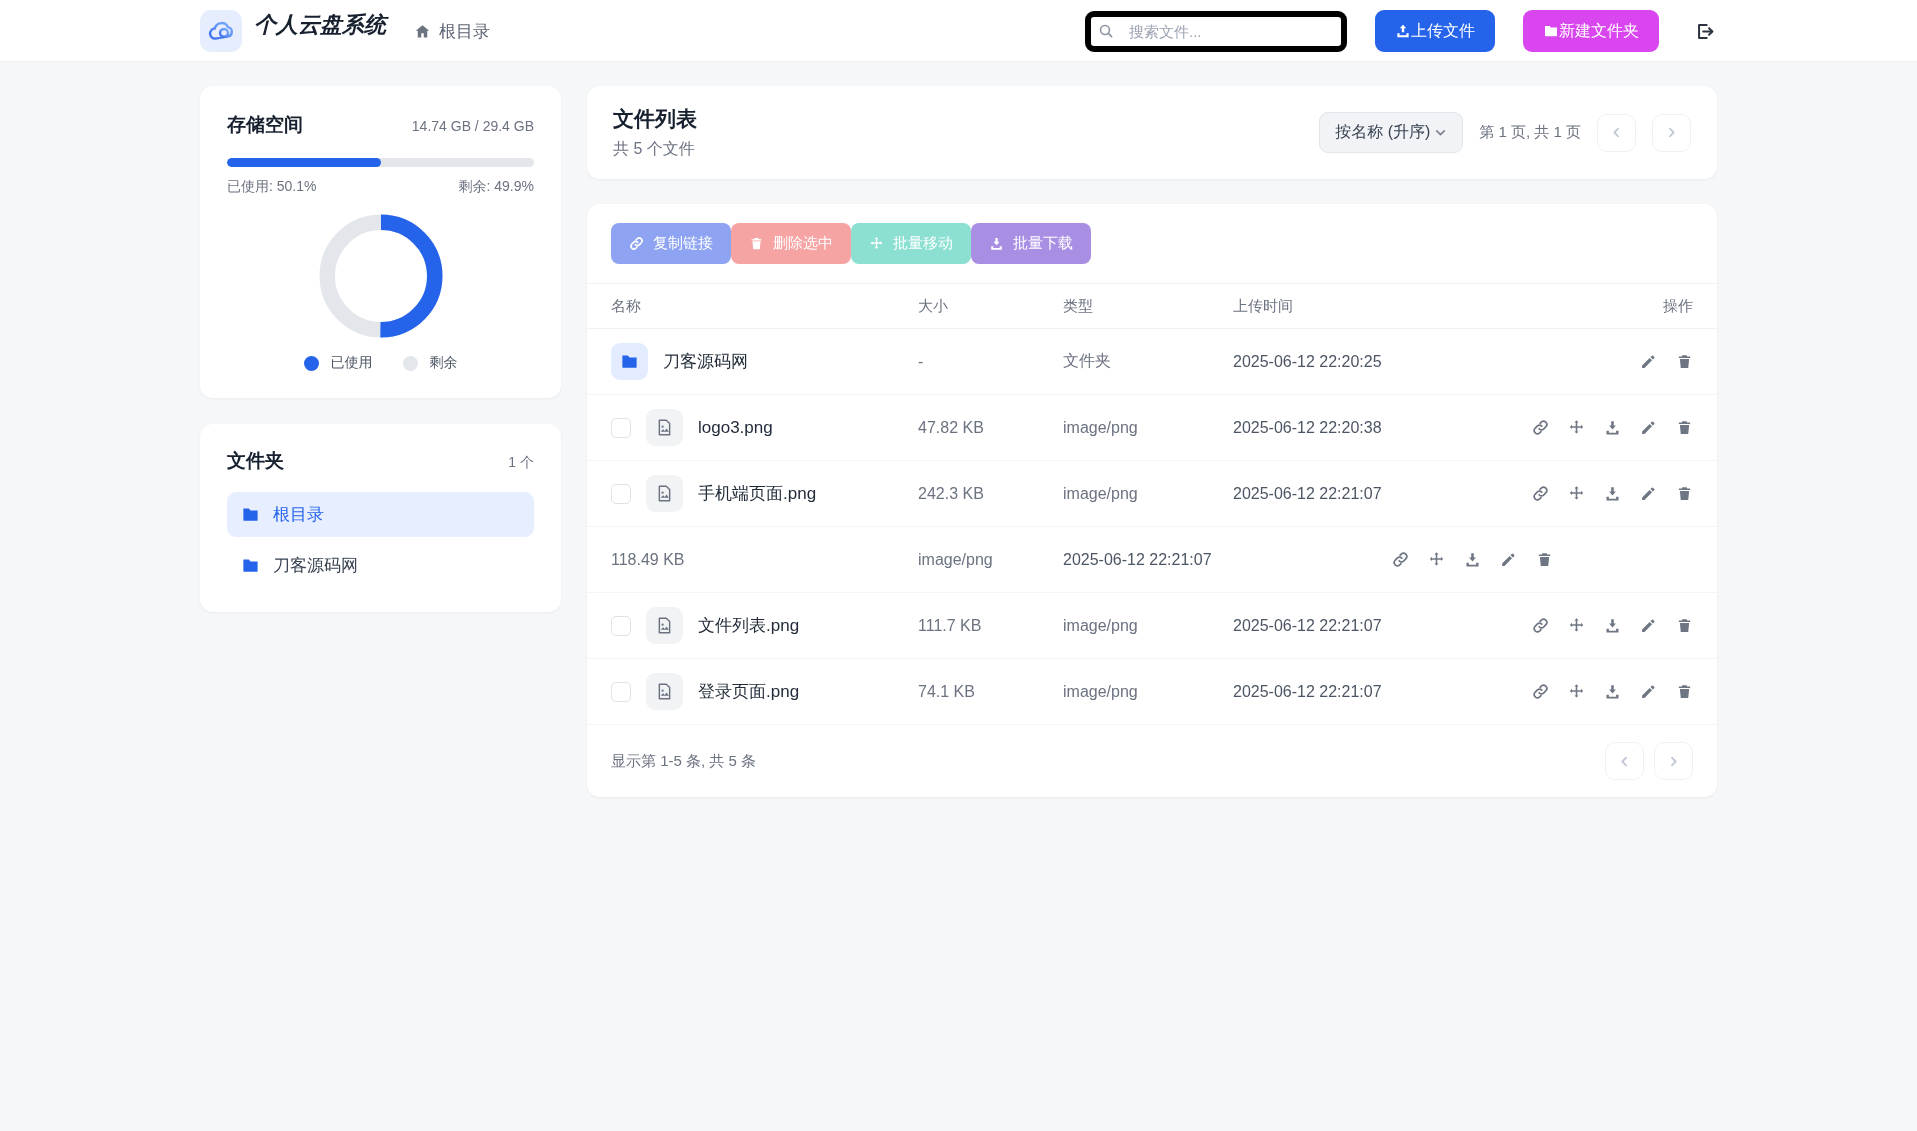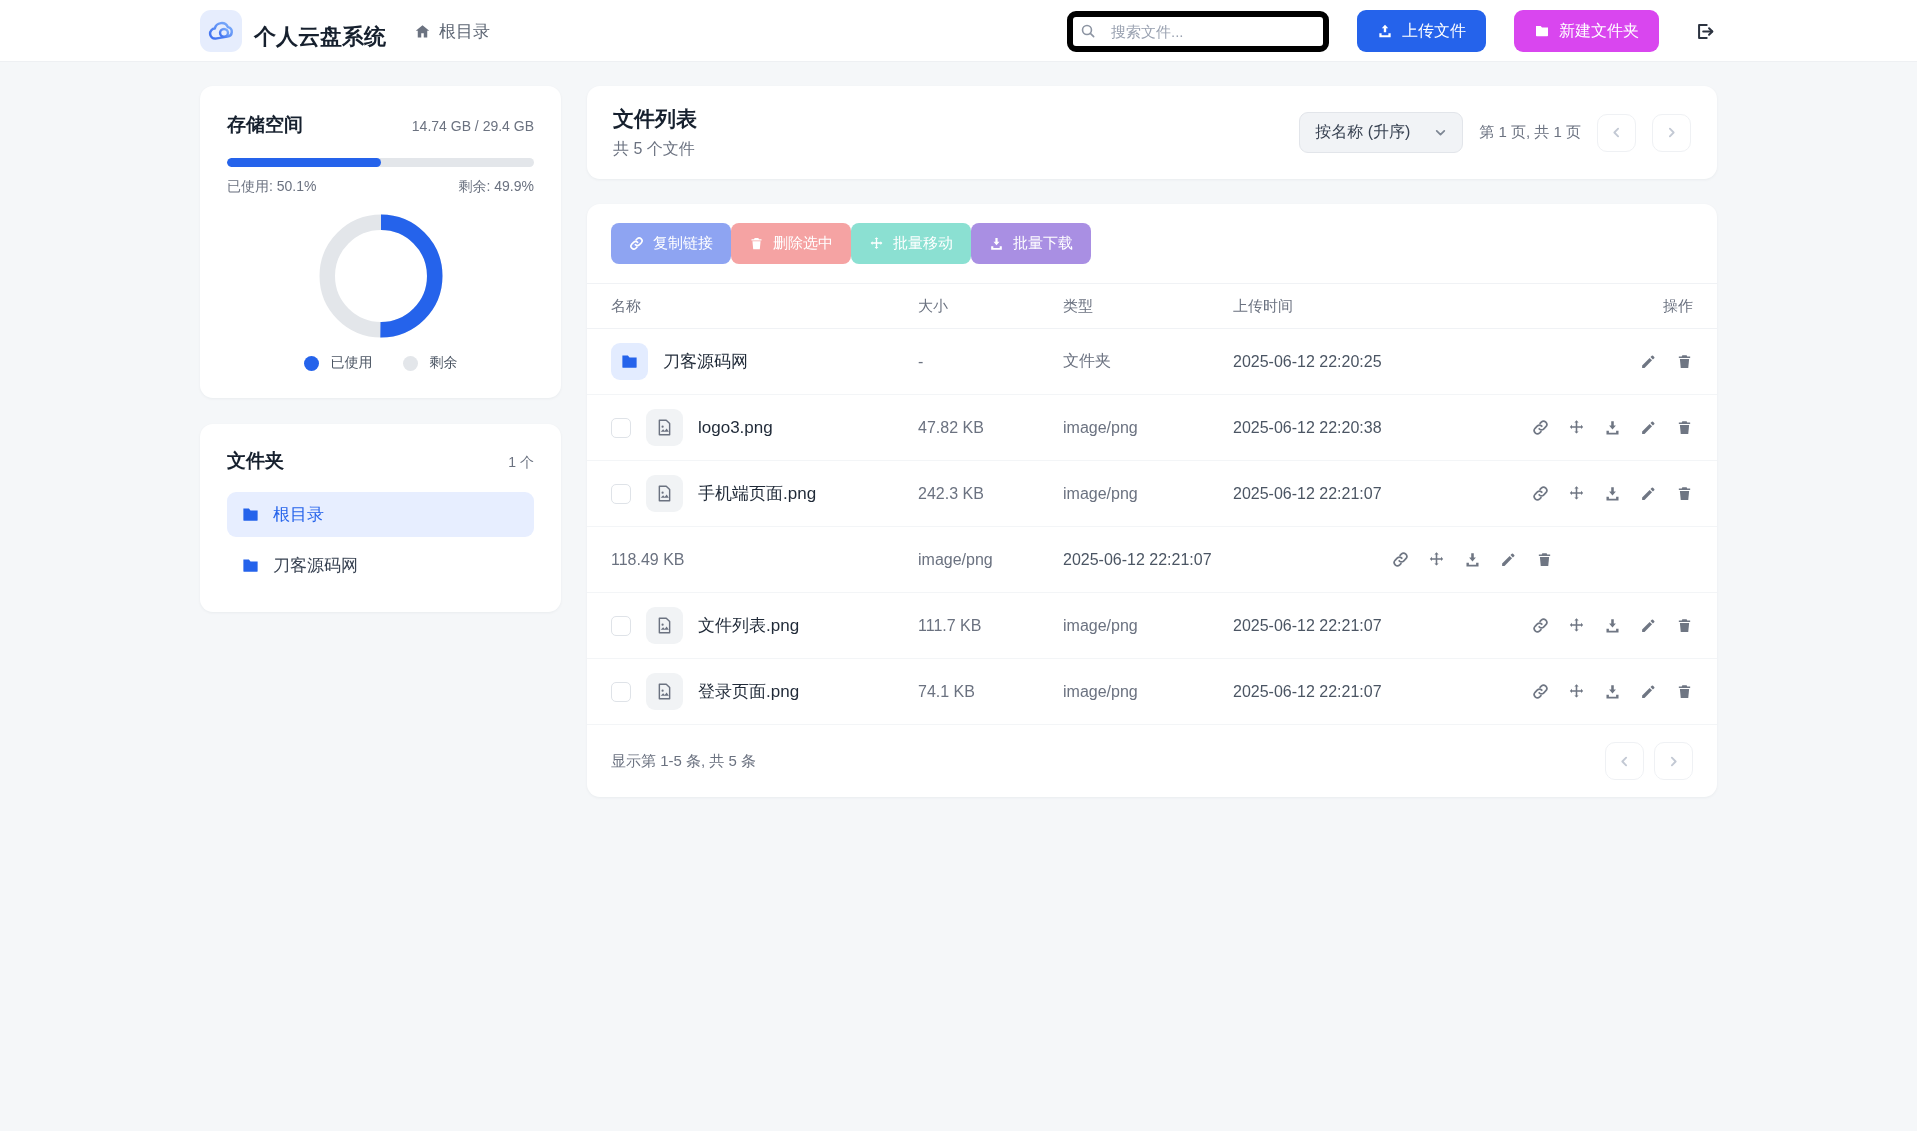--- a/index.html
+++ b/index.html
@@ -9,32 +9,32 @@
     background:#f5f7f9;
     color:#1f2937;
     min-height:1131px;
     font-size:15px;
   }
   .container { max-width:1517px; margin:0 auto; }
 
   
   .navbar { background:#ffffff; border-bottom:1px solid #eef0f3; height:62px; }
   .navbar .container { display:flex; align-items:center; height:62px; gap:28px; }
-  .brand { display:flex; align-items:flex-end; gap:12px; }
+  .brand { display:flex; align-items:flex-start; gap:12px;font-style:italic; }
   .logo-box { width:42px; height:42px; border-radius:11px; background:#e6edfd; display:flex; align-items:center; justify-content:center; }
   .logo-box svg { width:28px; height:28px; }
   .brand-title { font-size:22px; font-weight:bold; color:#16202e; }
   .breadcrumb { display:flex; align-items:center; gap:8px; color:#5b6472; font-size:17px; }
   .breadcrumb svg { width:17px; height:17px; color:#6b7280; }
   .nav-spacer { flex:1; }
   .search-wrap { position:relative; width:262px; }
   .search-wrap svg { position:absolute; left:13px; top:12px; width:16px; height:16px; color:#8d95a3; }
   .search-input { width:100%; height:41px; border:6px solid #000000; border-radius:9px; padding:0 12px 0 38px; font-size:15px; color:#374151; outline:none; font-family:inherit; }
   .search-input::placeholder { color:#9aa2b1; }
-  .btn { display:inline-flex; align-items:center; gap:9px; border:none; border-radius:9px; height:42px; padding:0 20px; font-size:16px; color:#fff; cursor:pointer; font-family:inherit; }
+  .btn { display:inline-flex; align-items:center; border:none; border-radius:9px; height:42px; padding:0 20px; font-size:16px; color:#fff; cursor:pointer; font-family:inherit; }
   .btn svg { width:16px; height:16px; }
   .btn-upload { background:#2563eb; }
   .btn-newfolder { background:#d946ef; }
   .logout { width:26px; height:26px; color:#2c3340; display:flex; align-items:center; justify-content:center; cursor:pointer; margin-left:4px; }
   .logout svg { width:21px; height:21px; }
 
   
   .page { padding:24px 0 40px; }
   .page .container { display:grid; grid-template-columns:361px 1fr; gap:26px; align-items:start; }
   .card { background:#fff; border-radius:13px; box-shadow:0 1px 3px rgba(20,30,60,.05); }
@@ -59,21 +59,21 @@
   .folder-item { display:flex; align-items:center; gap:13px; height:45px; border-radius:9px; padding:0 14px; font-size:17px; color:#374151; cursor:pointer; }
   .folder-item .icon { display:flex; }
   .folder-item svg { width:19px; height:19px; color:#2563eb; }
   .folder-item.active { background:#e7eeff; color:#2563eb; }
 
   
   .list-head-card { padding:19px 26px; display:flex; align-items:center; justify-content:space-between; }
   .list-title { font-size:21px; font-weight:bold; color:#16202e; }
   .list-sub { margin-top:6px; color:#6b7280; font-size:16px; }
   .head-controls { display:flex; align-items:center; gap:16px; }
-  .sort-select { display:flex; align-items:center; gap:24px; background:#f1f3f6; border:1px solid #e2e5ea; border-radius:9px; height:41px; padding:0 15px; font-size:16px; color:#374151; cursor:pointer; }
+  .sort-select { display:flex; align-items:center; gap:4px; background:#f1f3f6; border:1px solid #e2e5ea; border-radius:9px; height:41px; padding:0 15px; font-size:16px; color:#374151; cursor:pointer; }
   .sort-select svg { width:13px; height:13px; color:#7d8693; }
   .page-info { color:#6b7280; font-size:15px; }
   .pg-btn { width:39px; height:38px; border:1px solid #eff1f4; background:#fff; border-radius:10px; display:flex; align-items:center; justify-content:center; color:#c3c9d4; cursor:pointer; }
   .pg-btn svg { width:13px; height:13px; }
 
   
   .table-card { margin-top:25px; overflow:hidden; }
   .batch-bar { padding:19px 24px; display:flex; border-bottom:1px solid #f0f2f5; }
   .batch-btn { display:inline-flex; align-items:center; gap:9px; border:none; border-radius:8px; height:41px; padding:0 18px; font-size:15px; color:#fff; cursor:pointer; font-family:inherit; }
   .batch-btn svg { width:15px; height:15px; }

